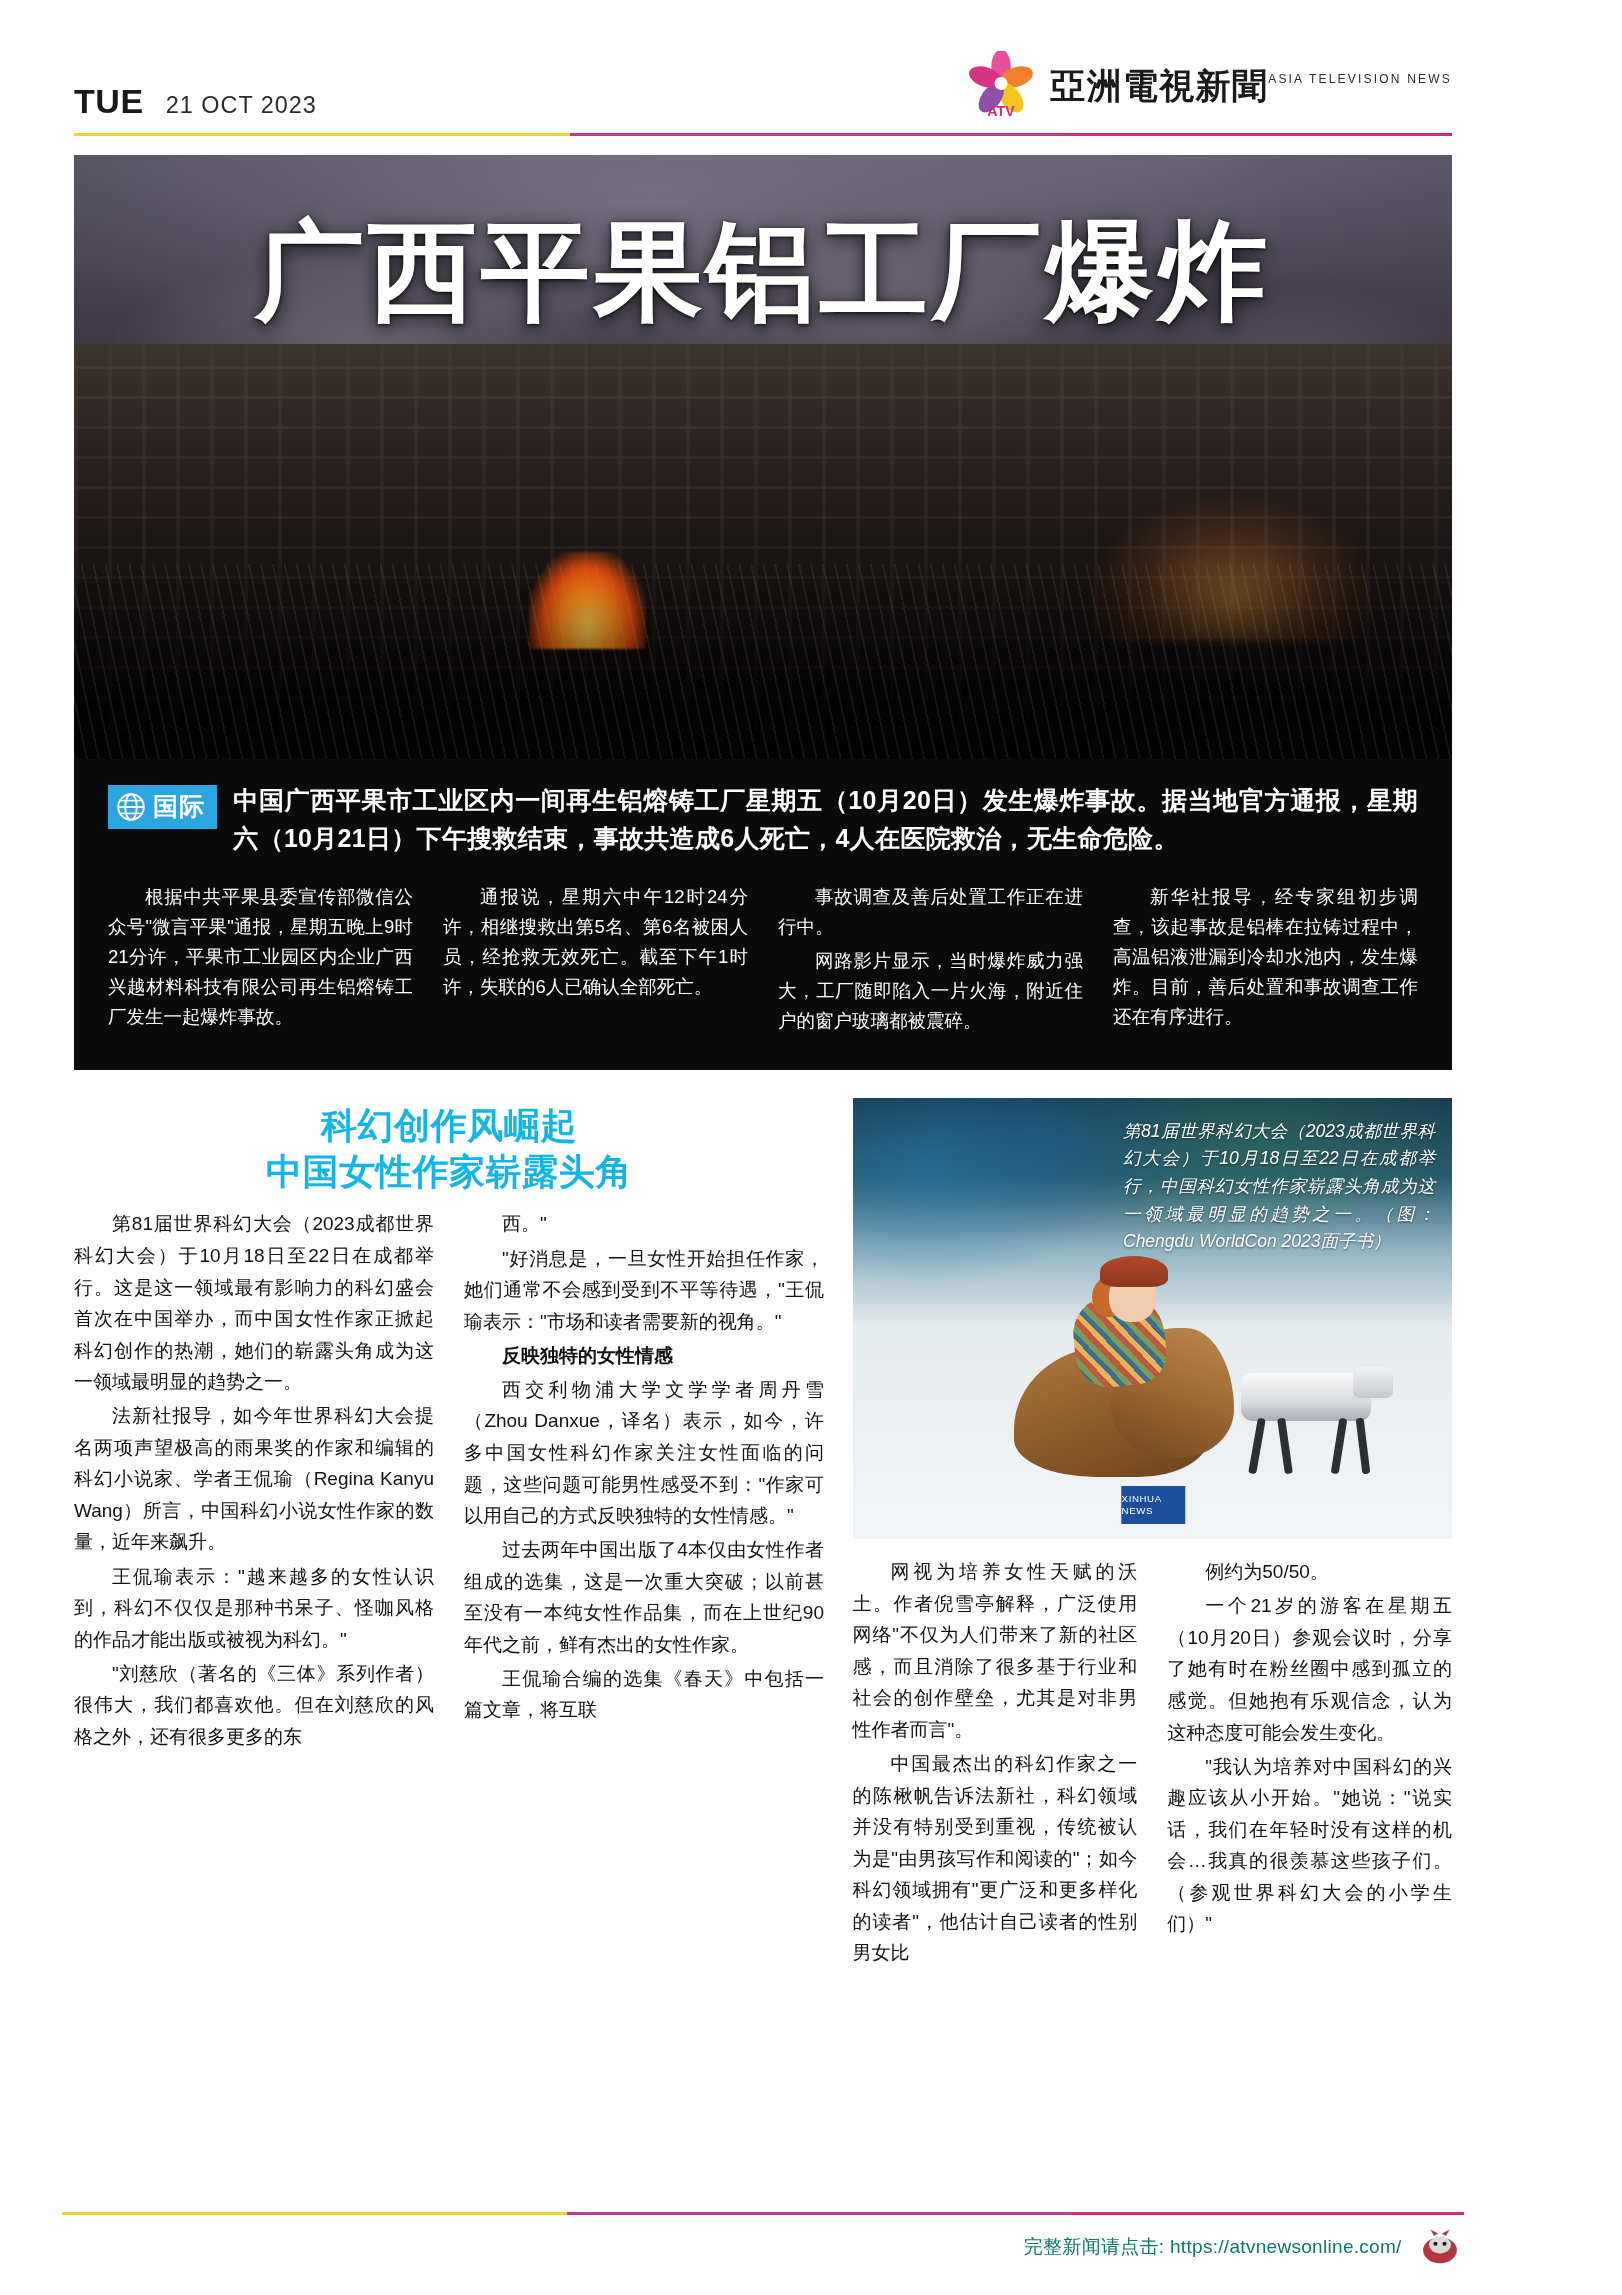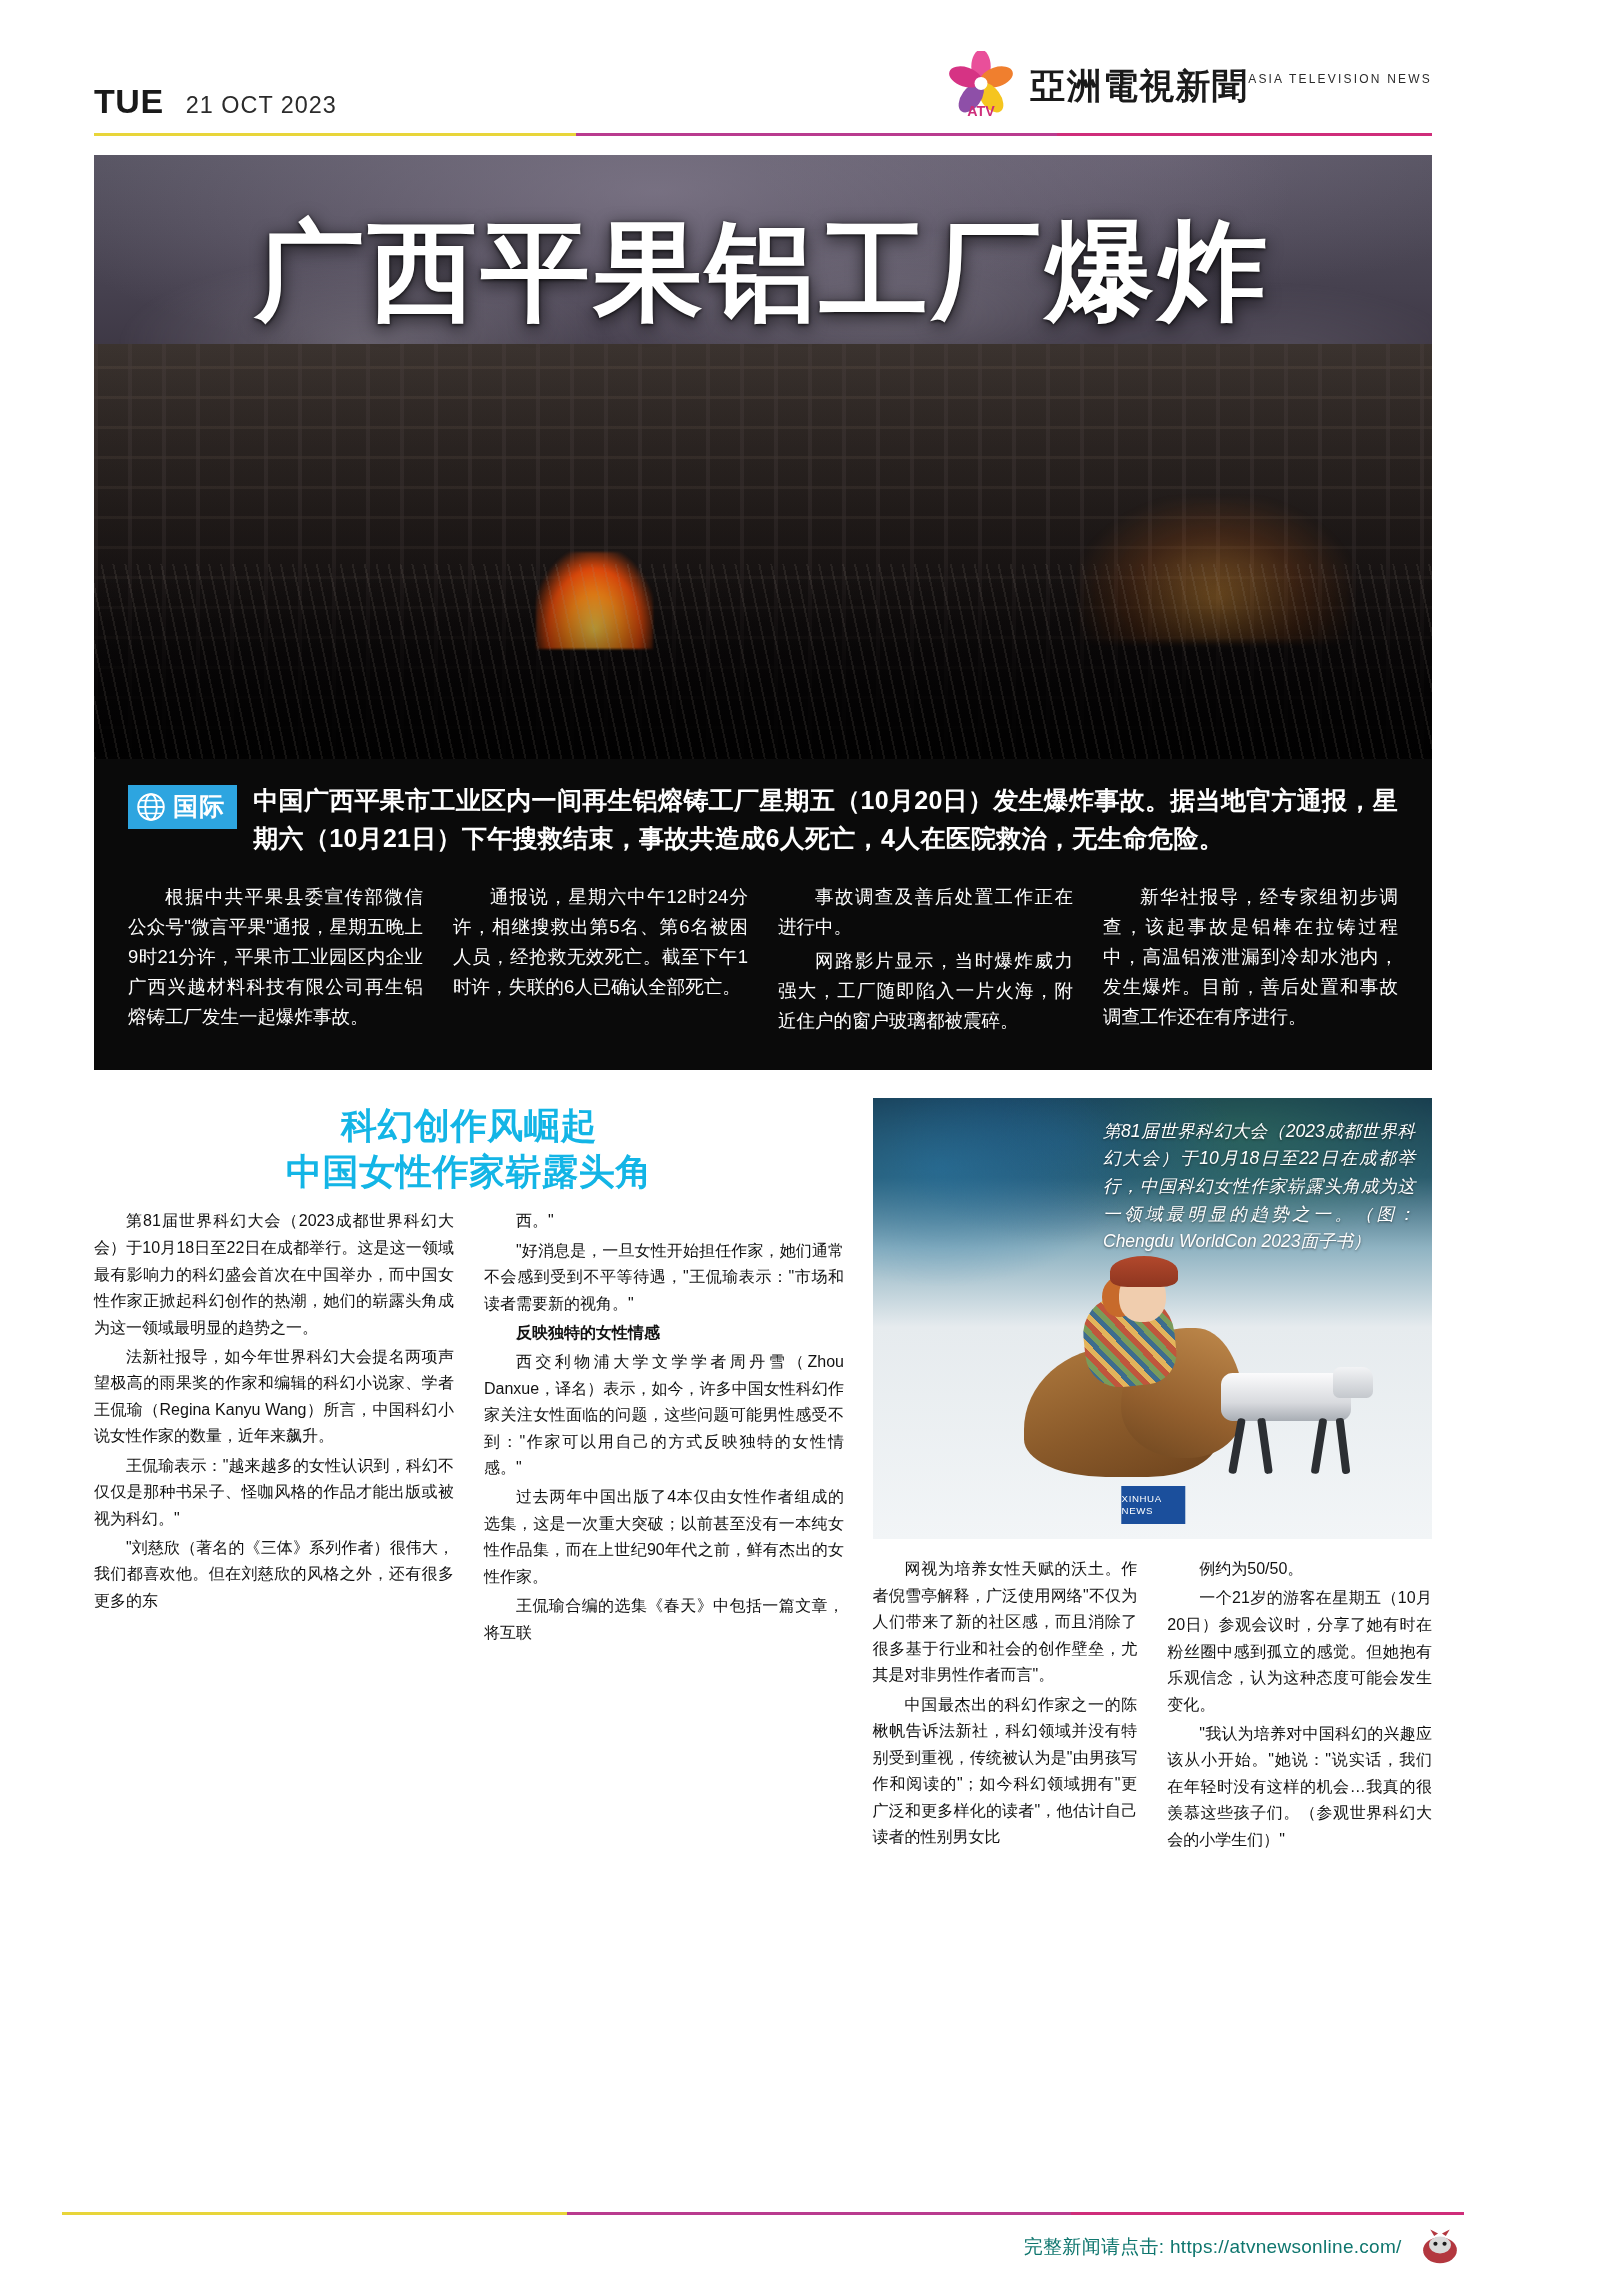--- a/index.html
+++ b/index.html
@@ -11,21 +11,21 @@
     width: 1623px;
     font-family: "Liberation Sans", sans-serif;
     color: #111;
   }
   .page {
     width: 1526px;
     min-height: 2295px;
     position: relative;
     background: #fff;
     box-sizing: border-box;
-    padding: 0 94px;
+    padding: 0 74px;
   }
 
   
   .masthead {
     display: flex;
     align-items: flex-end;
     justify-content: space-between;
     padding-top: 51px;
     padding-bottom: 11.7px;
   }
@@ -211,21 +211,21 @@
     text-align: center;
   }
   .s2-headline span { display: block; }
   .s2-left-cols {
     display: grid;
     grid-template-columns: 1fr 1fr;
     gap: 30px;
   }
   .s2-left-cols p, .s2-right-cols p {
     margin: 0 0 2.6px 0;
-    font-size: 16px;
+    font-size: 19px;
     line-height: 1.66;
     text-align: justify;
     text-indent: 2em;
   }
   .subhead {
     font-size: 21px;
     font-weight: bold;
     margin: 9px 0 5.2px 0;
     text-indent: 0;
   }

